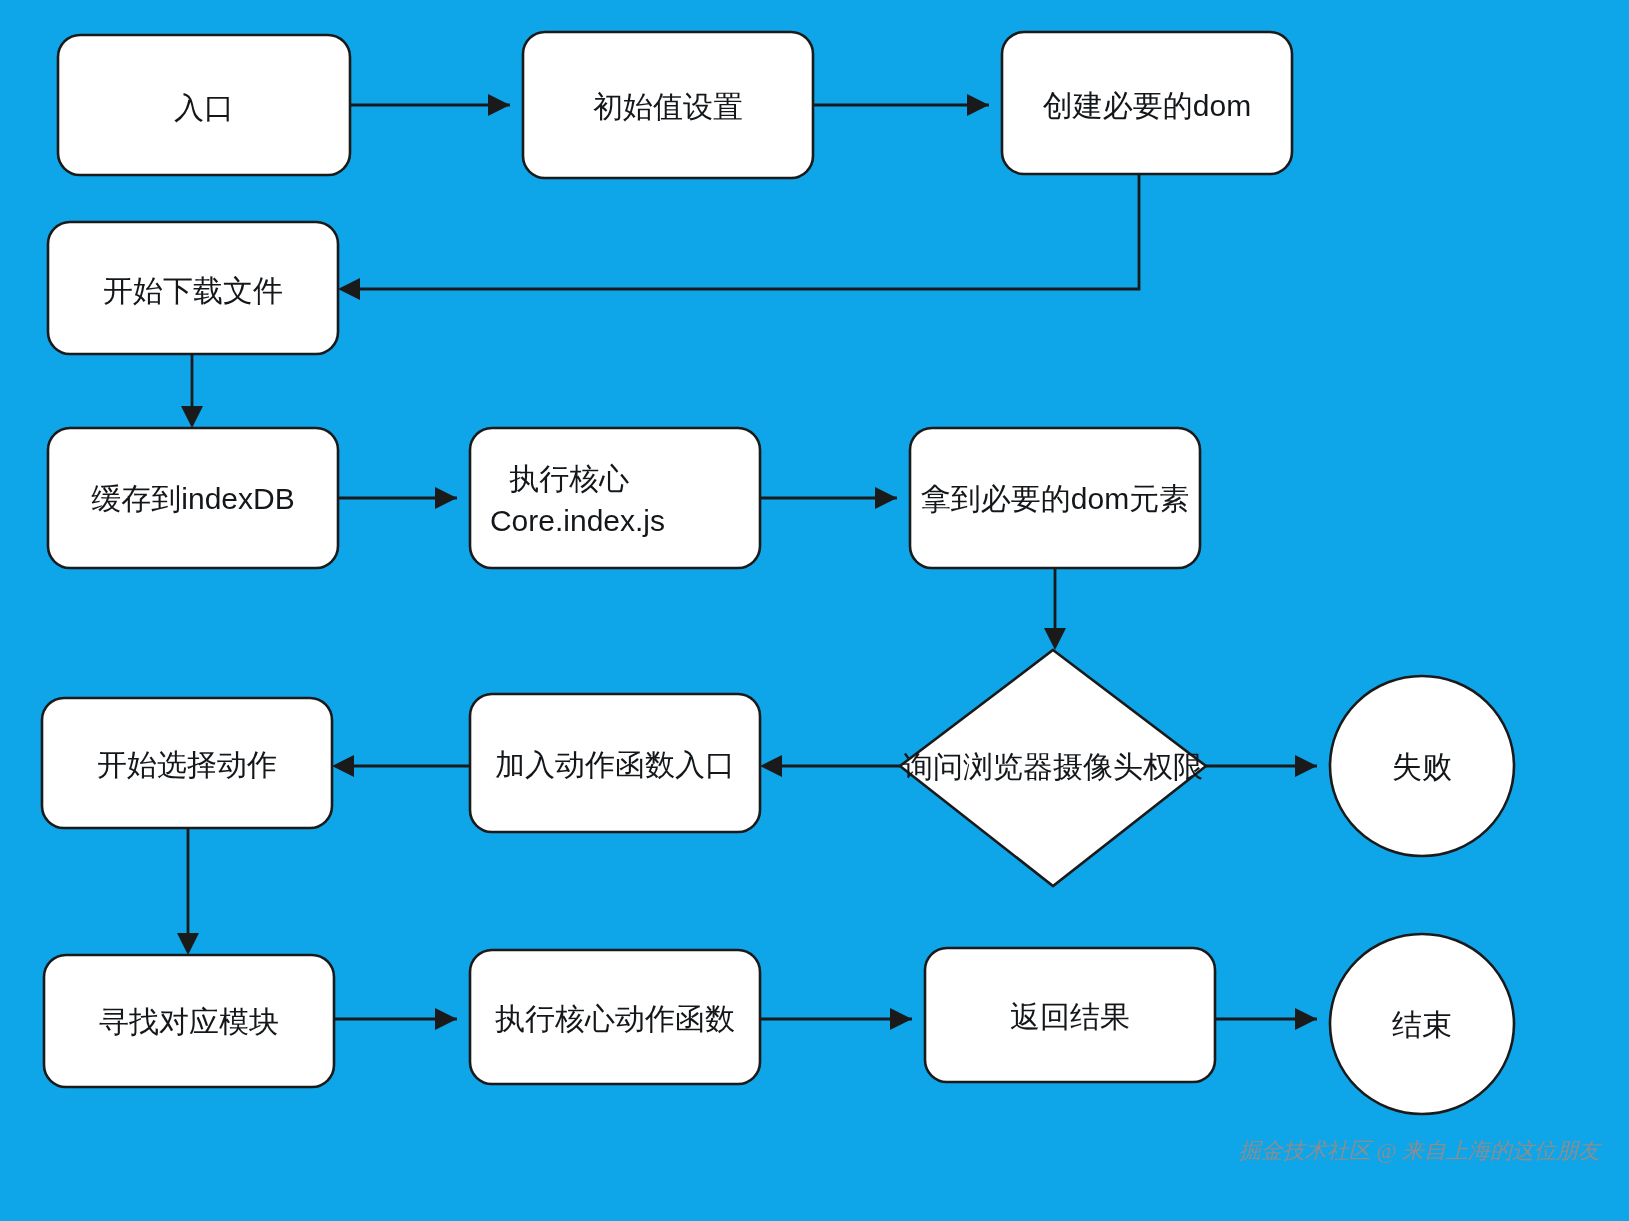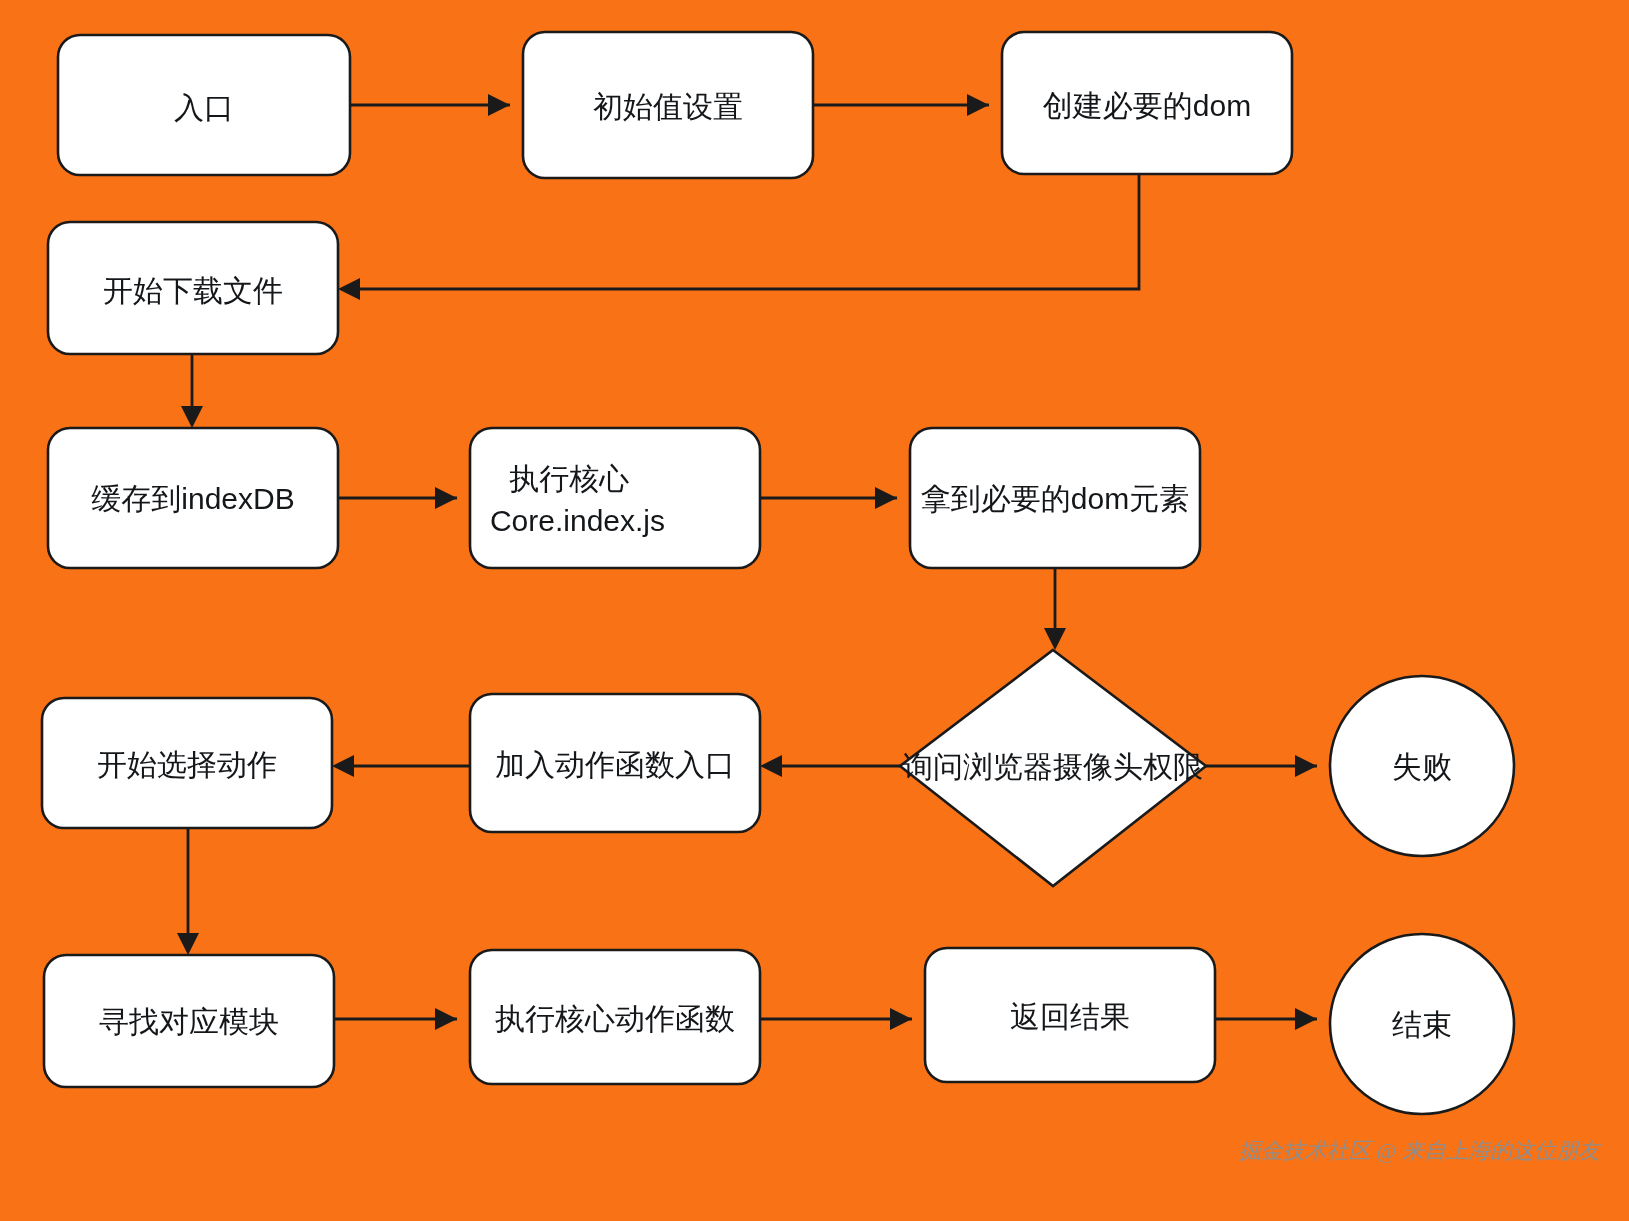--- a/index.html
+++ b/index.html
@@ -7,21 +7,21 @@
     padding: 0;
     background: #ffffff;
   }
   body {
     font-family: "Liberation Sans", "DejaVu Sans", sans-serif;
   }
   #canvas {
     position: relative;
     width: 1629px;
     height: 1221px;
-    background: #f97316;
+    background: #0ea5e9;
     overflow: hidden;
   }
   svg.diagram {
     position: absolute;
     top: 0;
     left: 0;
     width: 1629px;
     height: 1221px;
   }
   .node-shape {

